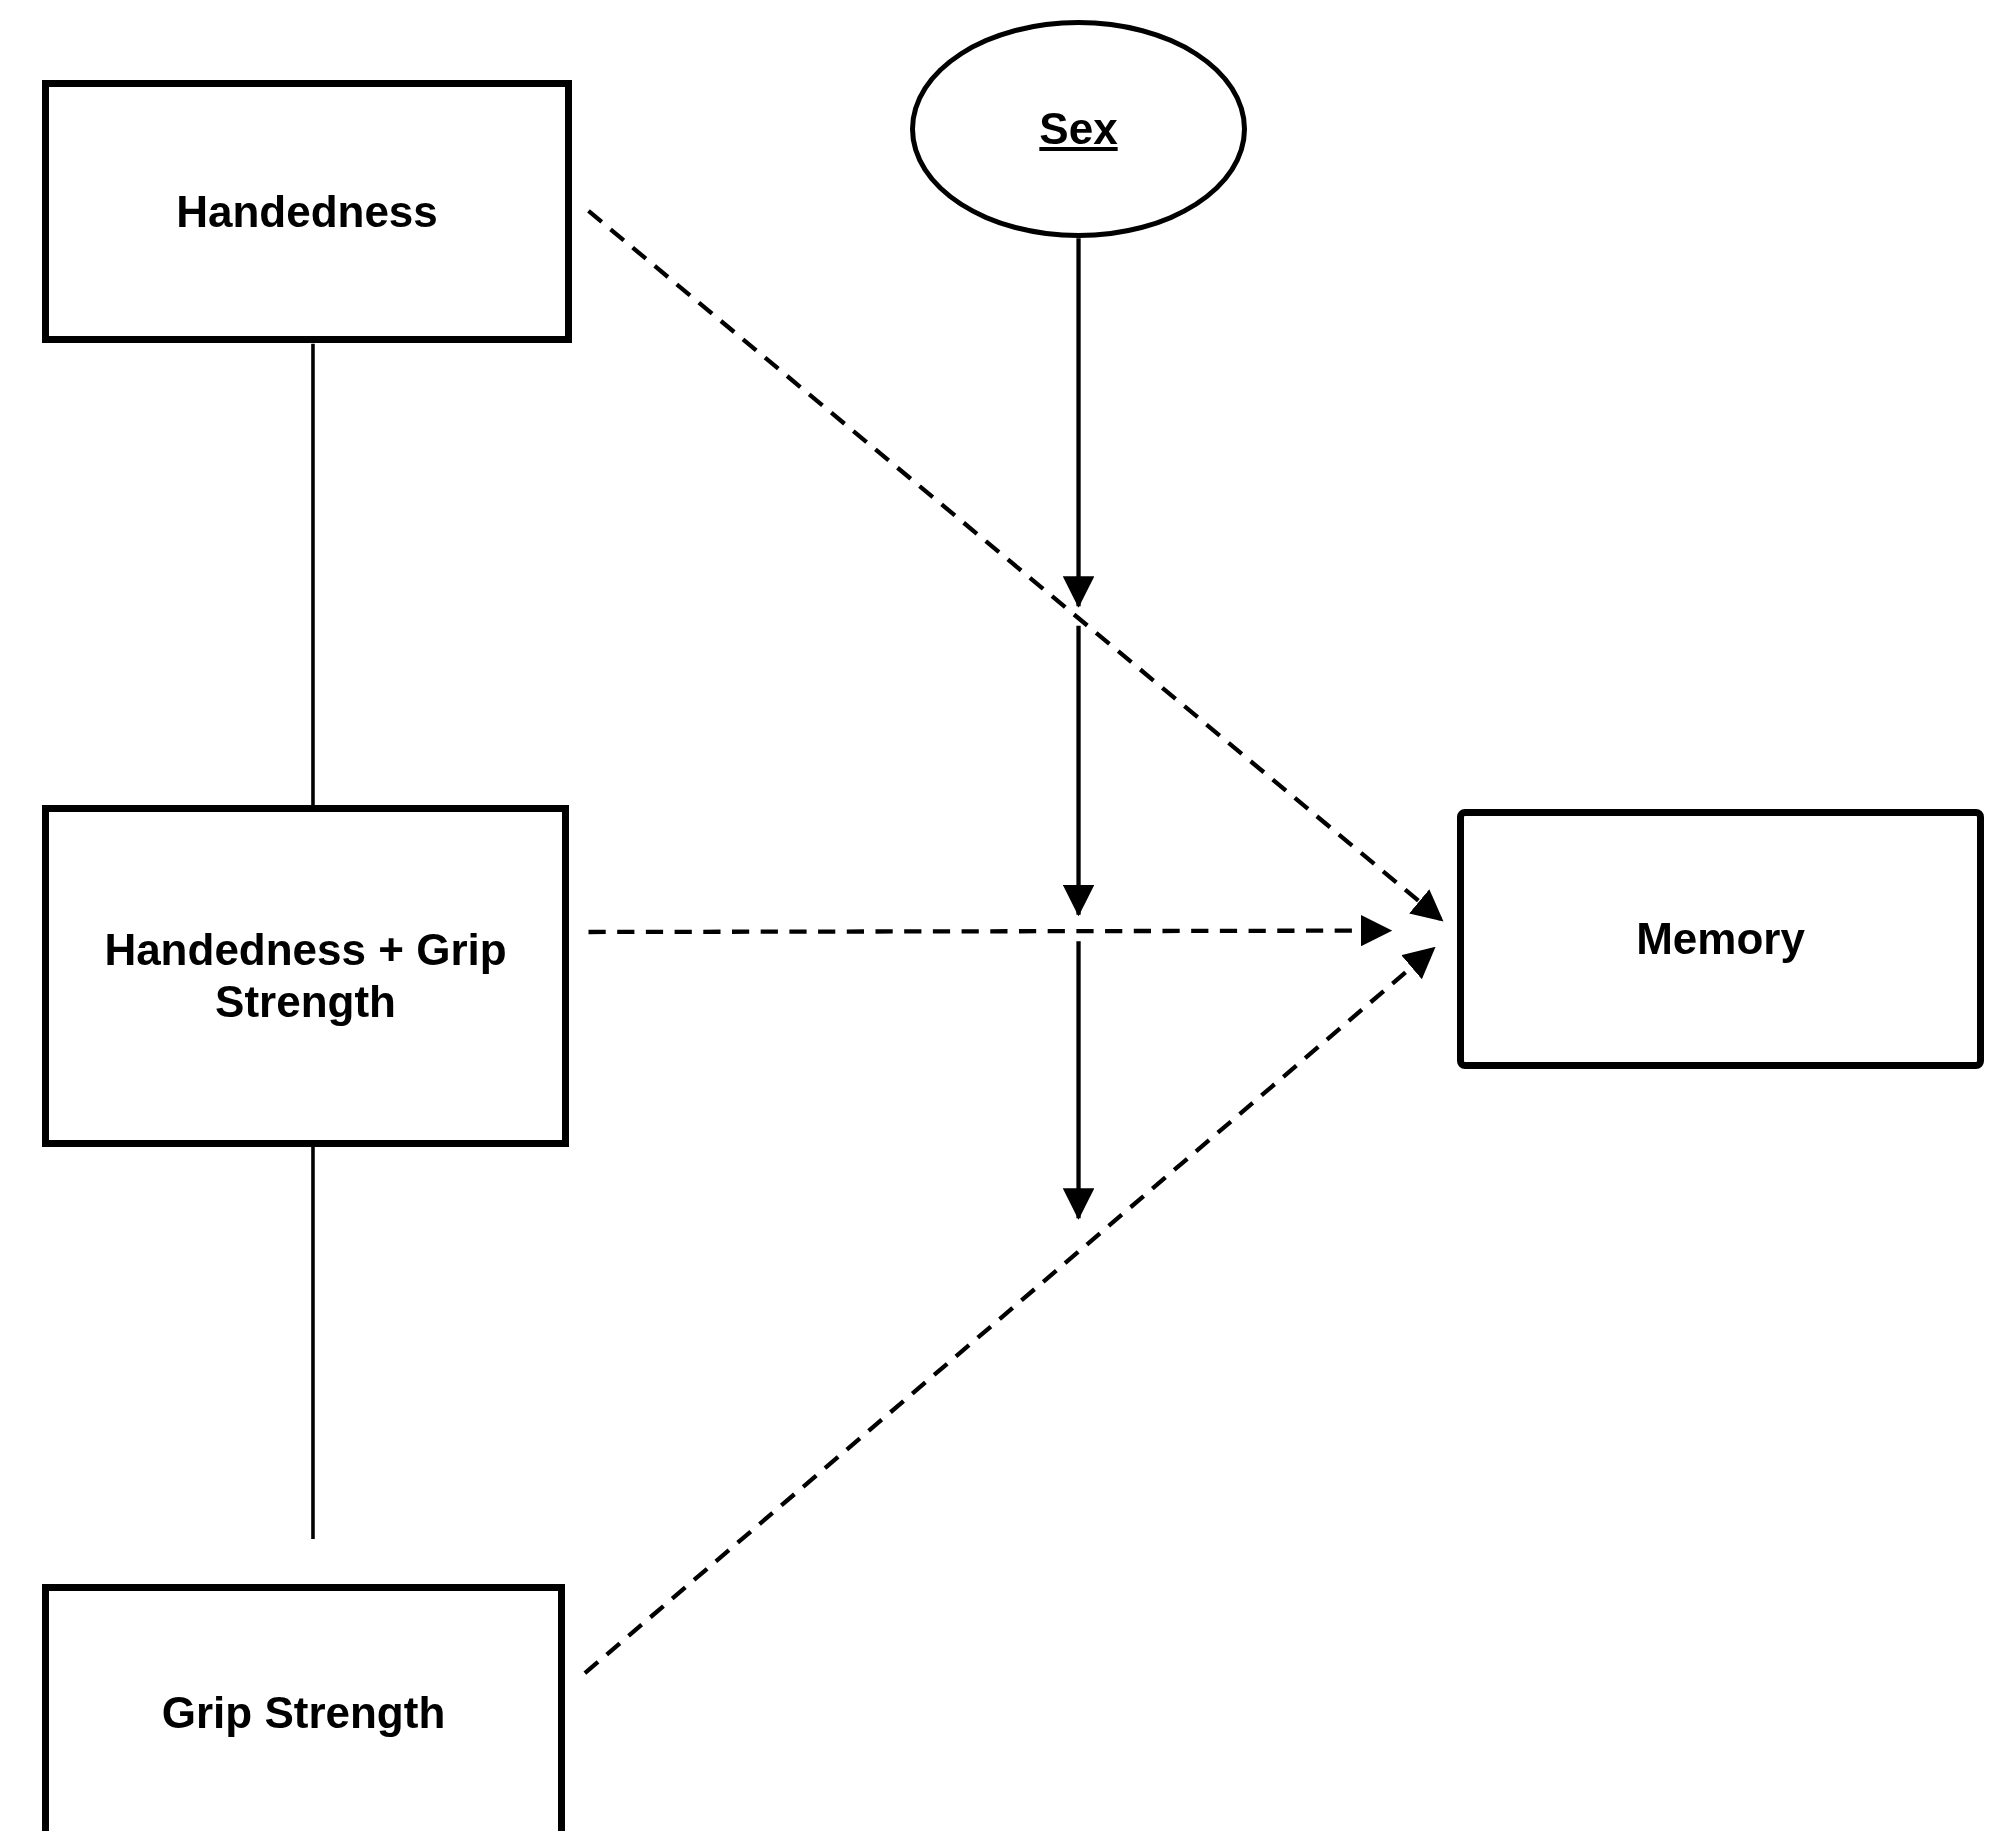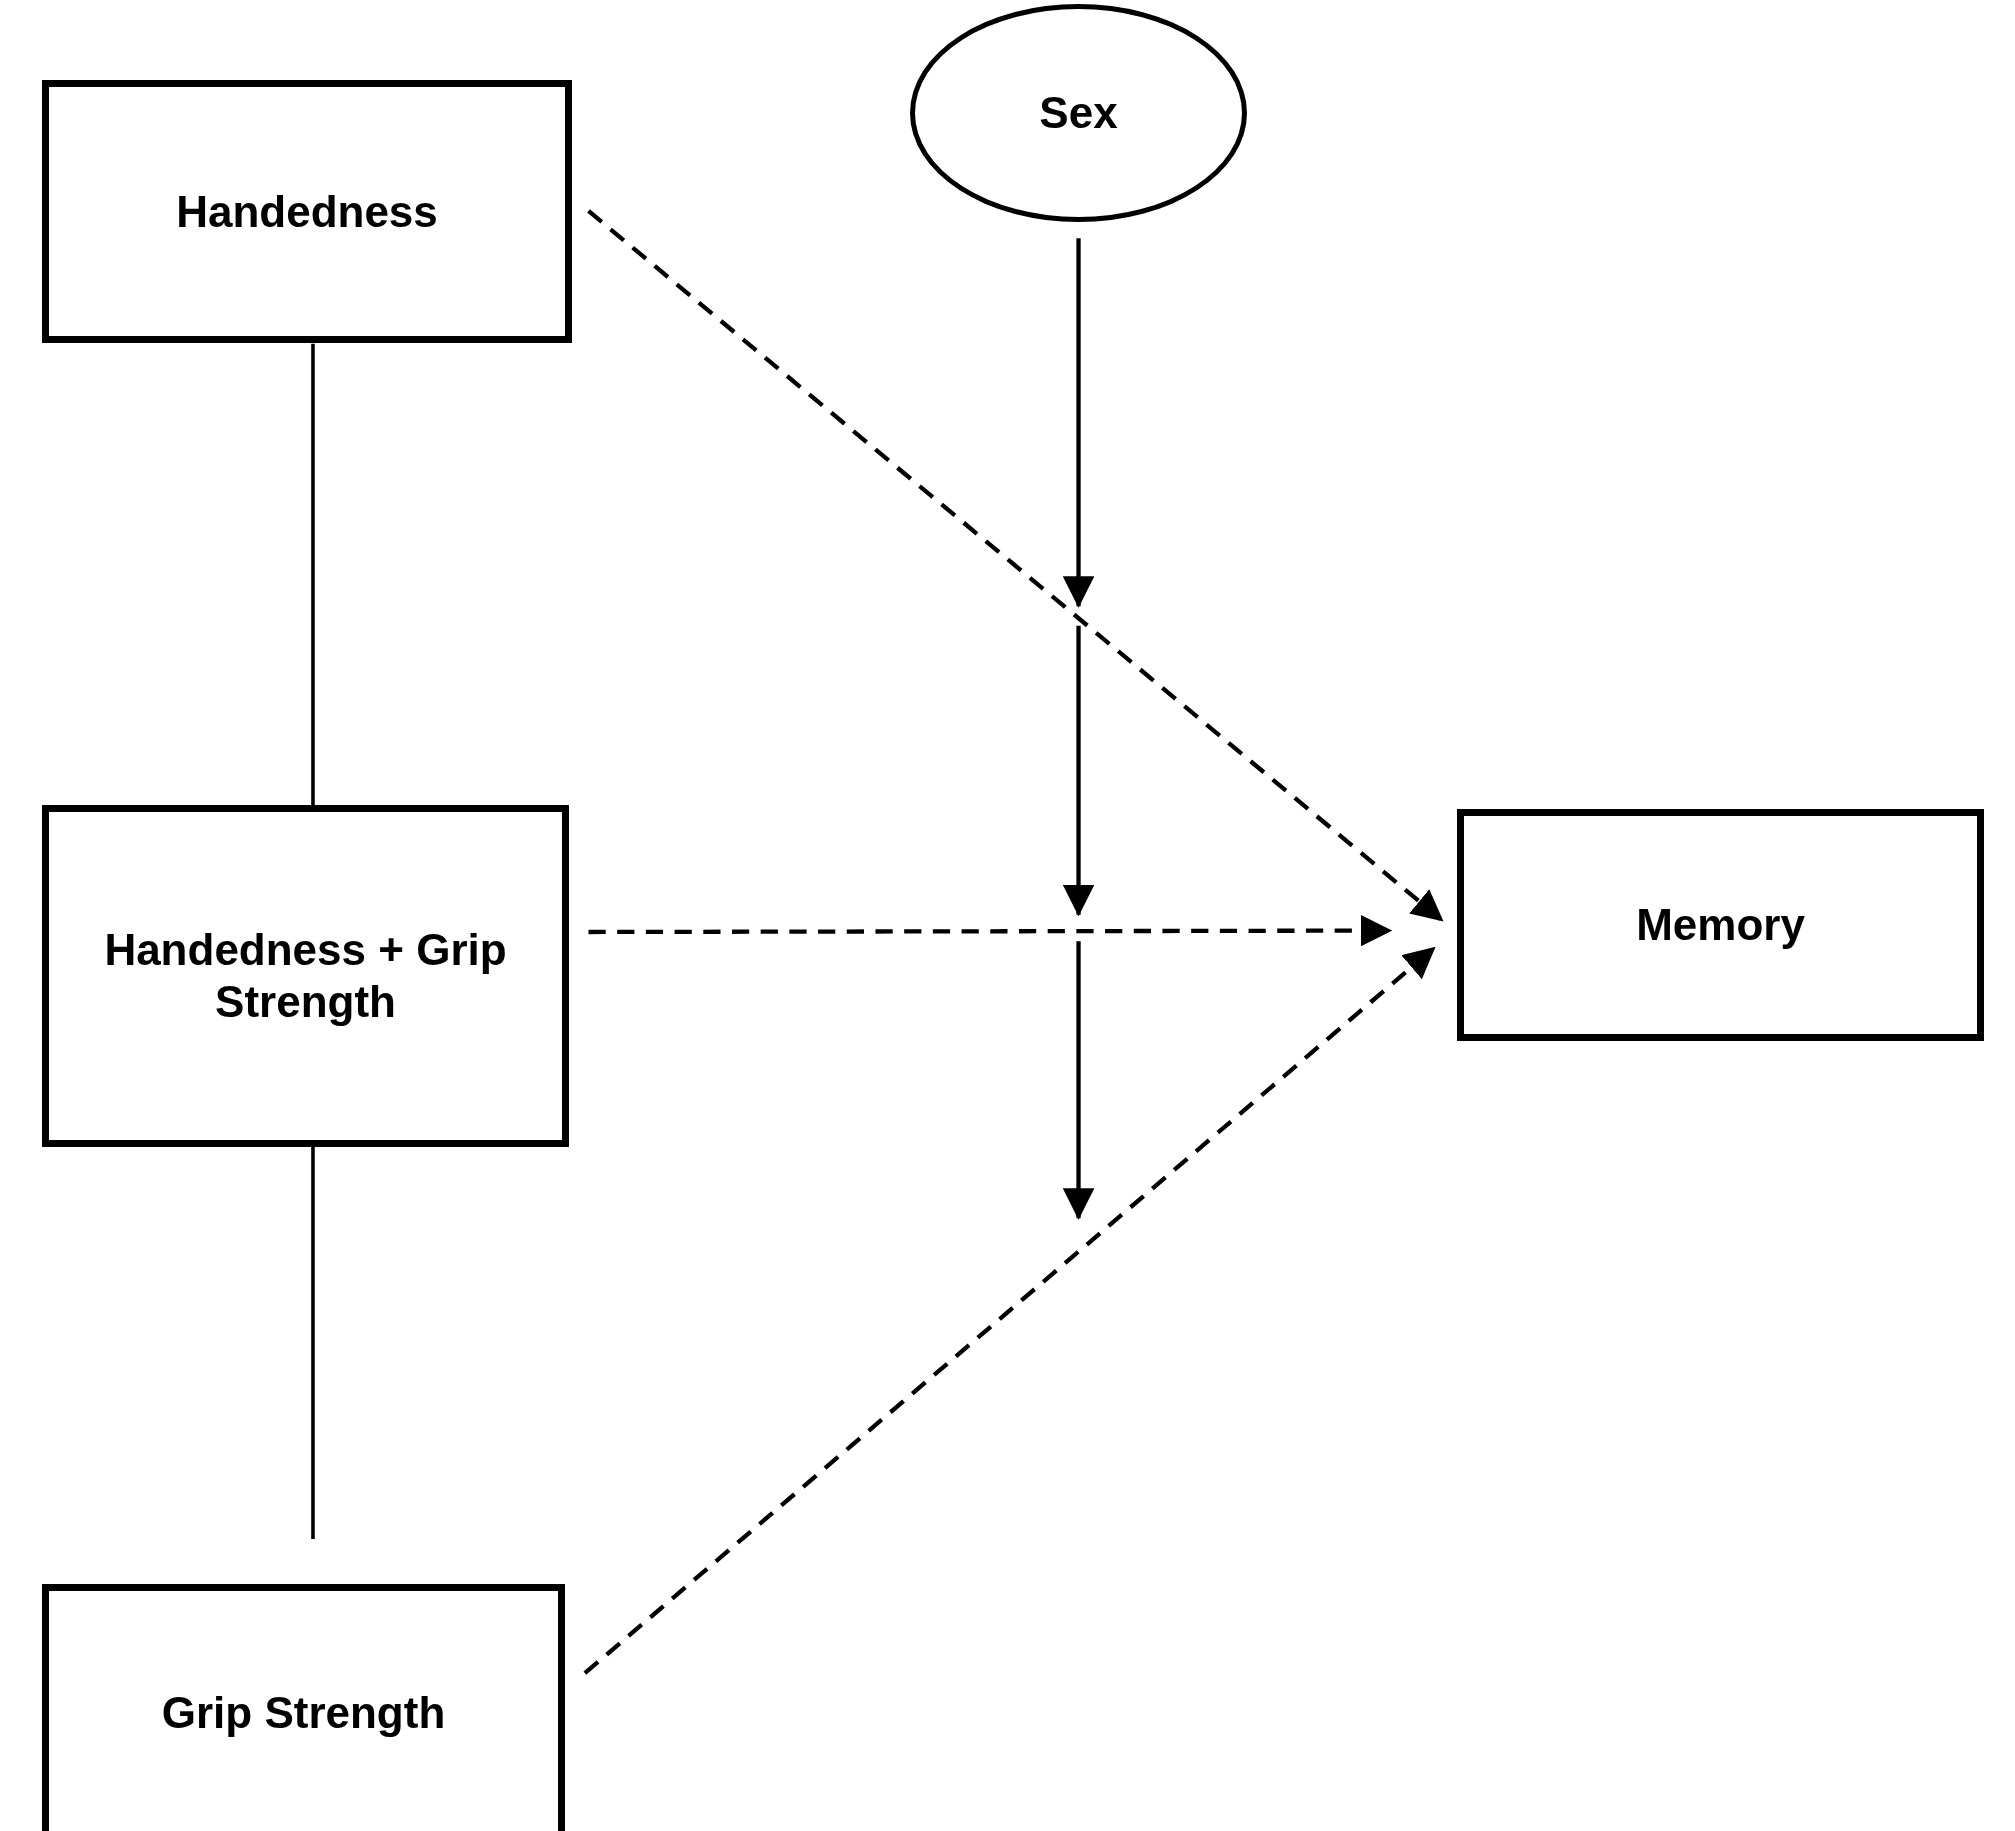--- a/index.html
+++ b/index.html
@@ -41,22 +41,22 @@
   .node.rect {
     border: 7.2px solid #000000;
   }
   .node.ellipse {
     border: 5.7px solid #000000;
     border-radius: 50%;
   }
   #node-handedness      { left: 42px;   top: 80px;  width: 530px; height: 263px; }
   #node-handedness-grip { left: 42px;   top: 805px; width: 527px; height: 342px; }
   #node-grip            { left: 42px;   top: 1539px; width: 523px; height: 258px; margin-top: 45px; }
-  #node-memory          { left: 1457px; top: 809px; width: 527px; height: 232px; }
-  #node-sex             { left: 910px; top: 4px;   width: 337px; height: 218px; }
+  #node-memory          { left: 1457px; top: 809px; width: 527px; height: 260px; border-radius: 8px; }
+  #node-sex             { left: 910px; top: 20px;   width: 337px; height: 218px; text-decoration: underline; }
   #node-handedness-grip .label-inner { display: inline-block; max-width: 445px; }
   .edge-line { stroke: #000000; fill: none; }
 </style>
 </head>
 <body>
 
 <div id="canvas">
 
   <svg id="edges" viewBox="0 0 2808 2552" xmlns="http://www.w3.org/2000/svg">
     <defs>

